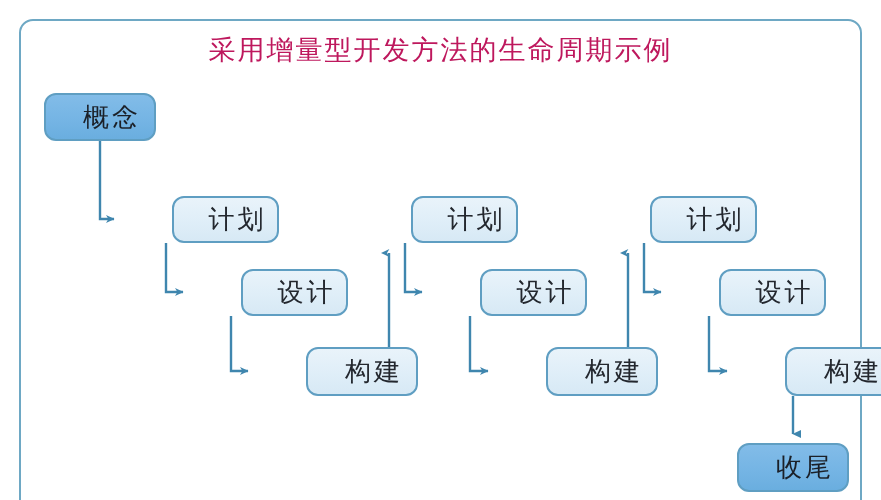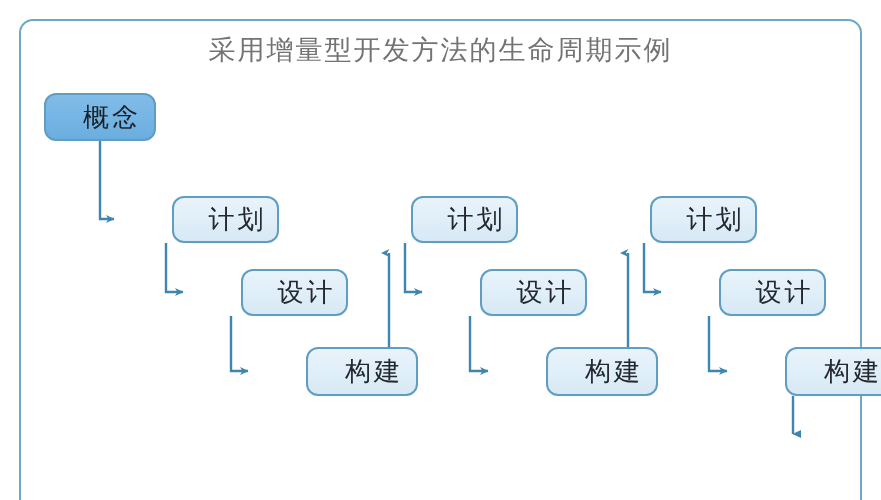--- a/index.html
+++ b/index.html
@@ -32,21 +32,21 @@
     background: transparent;
   }
   #title {
     position: absolute;
     left: 0;
     top: 32px;
     width: 881px;
     text-align: center;
     font-size: 27px;
     letter-spacing: 2px;
-    color: #737373;
+    color: #be185d;
     font-family: "Liberation Serif", "DejaVu Serif", serif;
     white-space: nowrap;
   }
   
   .node {
     position: absolute;
     box-sizing: border-box;
     border: 2px solid #5f9ec2;
     border-radius: 12px;
     display: flex;
@@ -137,14 +137,15 @@
   <div class="node light" style="left:432px; top:269px; width:107px; height:47px;">设计</div>
 
   <div class="node light" style="left:498px; top:347px; width:112px; height:49px;">构建</div>
 
   <div class="node light" style="left:602px; top:196px; width:107px; height:47px;">计划</div>
 
   <div class="node light" style="left:671px; top:269px; width:107px; height:47px;">设计</div>
 
   <div class="node light" style="left:737px; top:347px; width:112px; height:49px;">构建</div>
 
+  <div class="node accent" style="left:737px; top:443px; width:112px; height:49px;">收尾</div>
 
 </div>
 
 </body></html>

